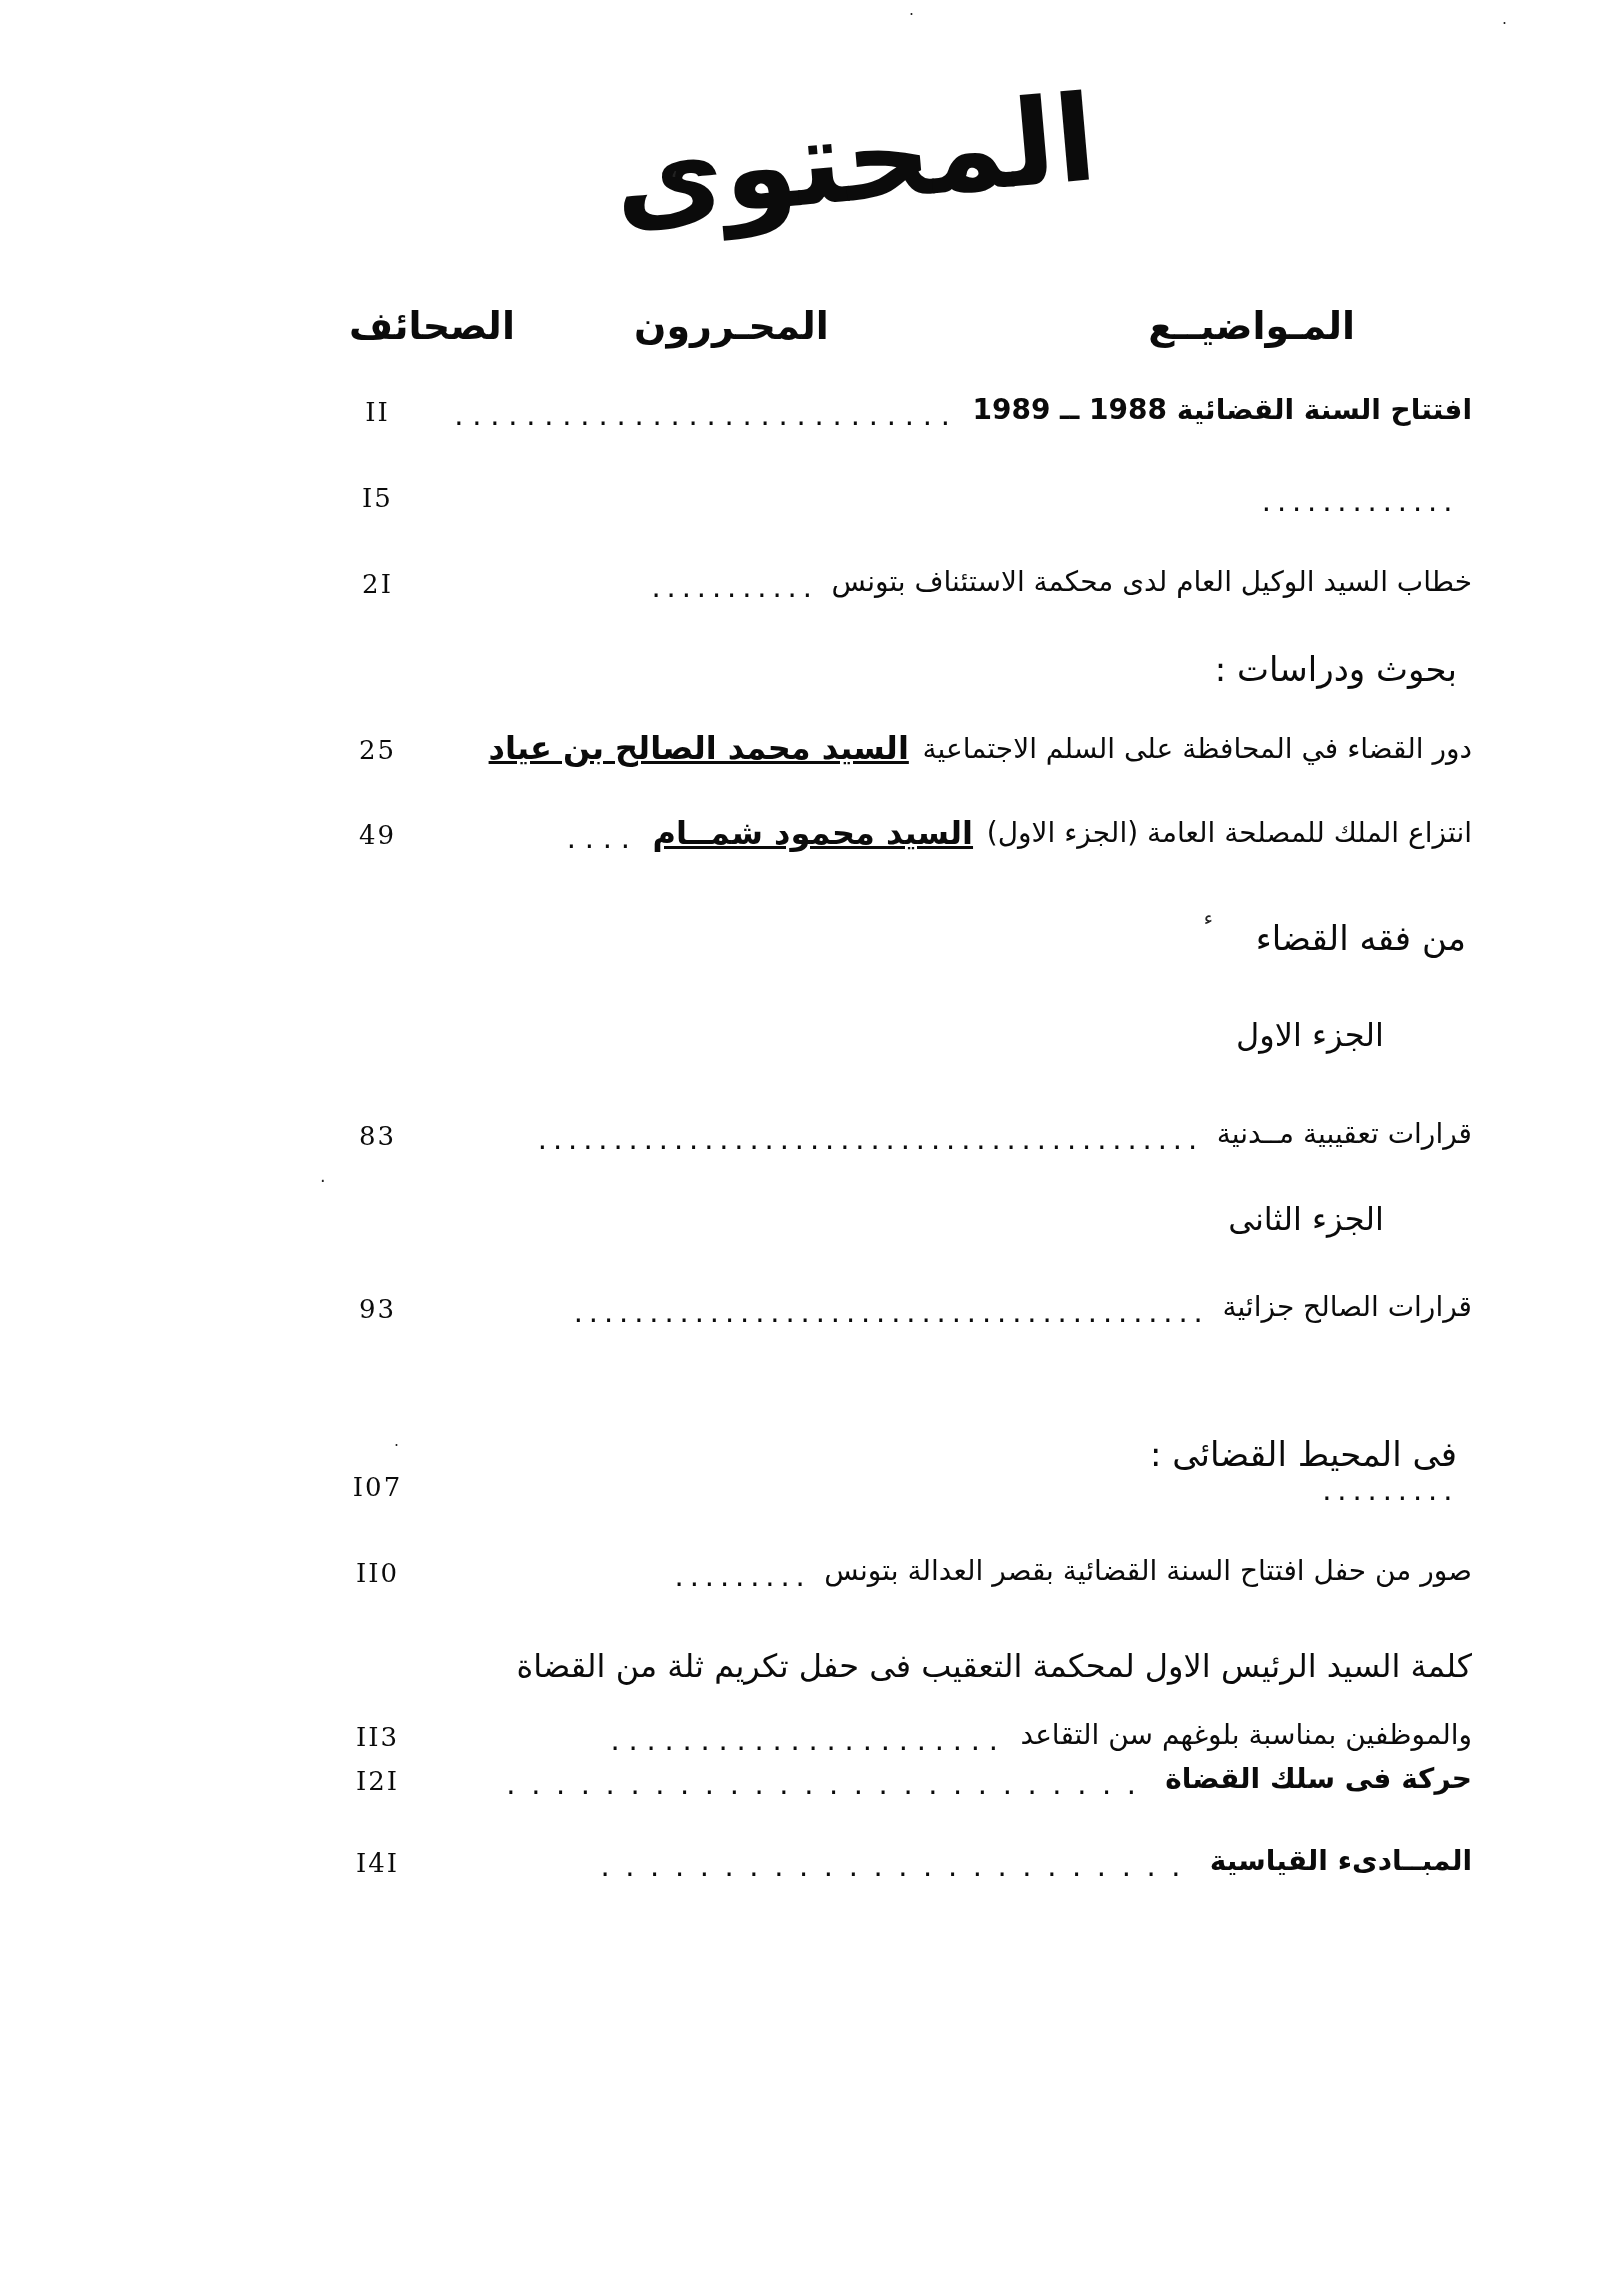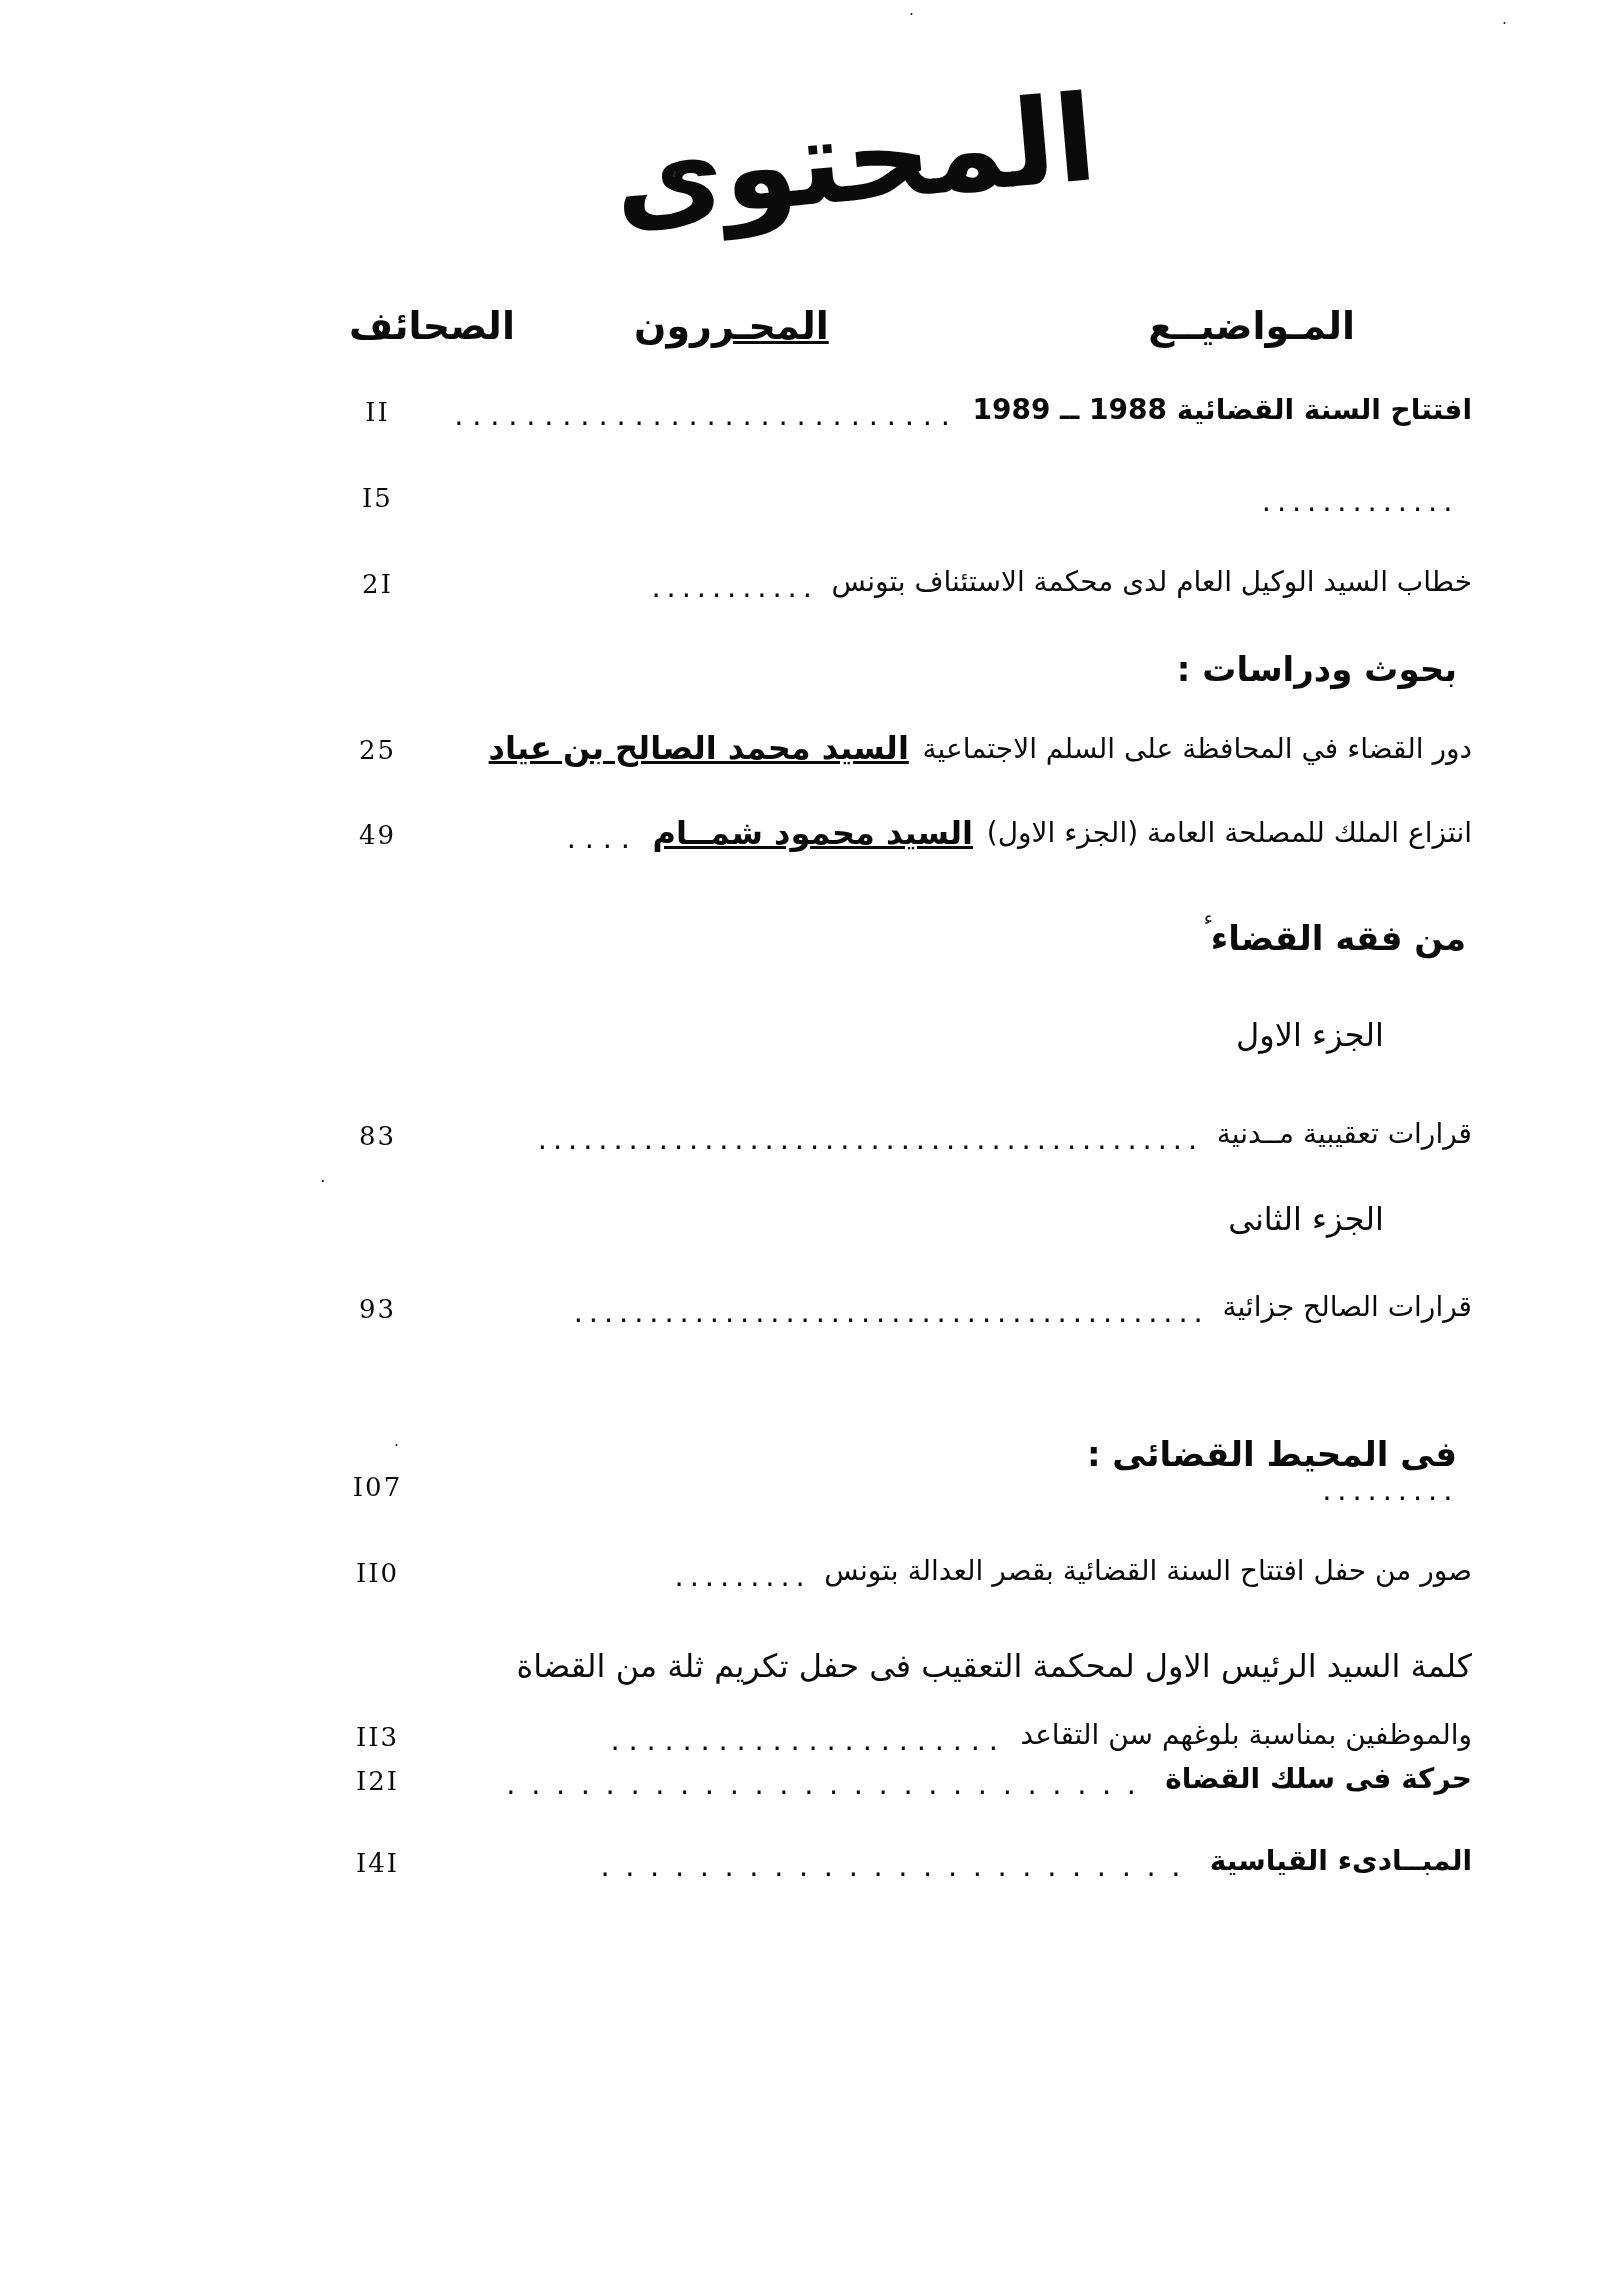--- a/index.html
+++ b/index.html
@@ -26,21 +26,21 @@
   
   .col-head{
     position:absolute;
     top:304px;
     font-size:38px;
     font-weight:bold;
     direction:rtl;
     white-space:nowrap;
   }
   .col-head.topics{right:248px;}
-  .col-head.editors{left:634px;text-decoration:underline;}
+  .col-head.editors{left:634px;}
   .col-head.pages{left:349px;}
   
   .line{
     position:absolute;
     left:349px;right:131px;
     direction:rtl;
     display:flex;
     align-items:center;
   }
   .t{font-size:28px;white-space:nowrap;}
@@ -68,21 +68,21 @@
     font-size:26px;
     letter-spacing:2px;
     direction:ltr;
     margin-top:3.9px;
   }
   
   .h{
     position:absolute;
     right:146px;
     font-size:34px;
-    font-weight:bold;
+    font-weight:normal;
     direction:rtl;
     white-space:nowrap;
   }
   .sh{
     position:absolute;
     right:219px;
     font-size:32px;
     direction:rtl;
     white-space:nowrap;
   }

